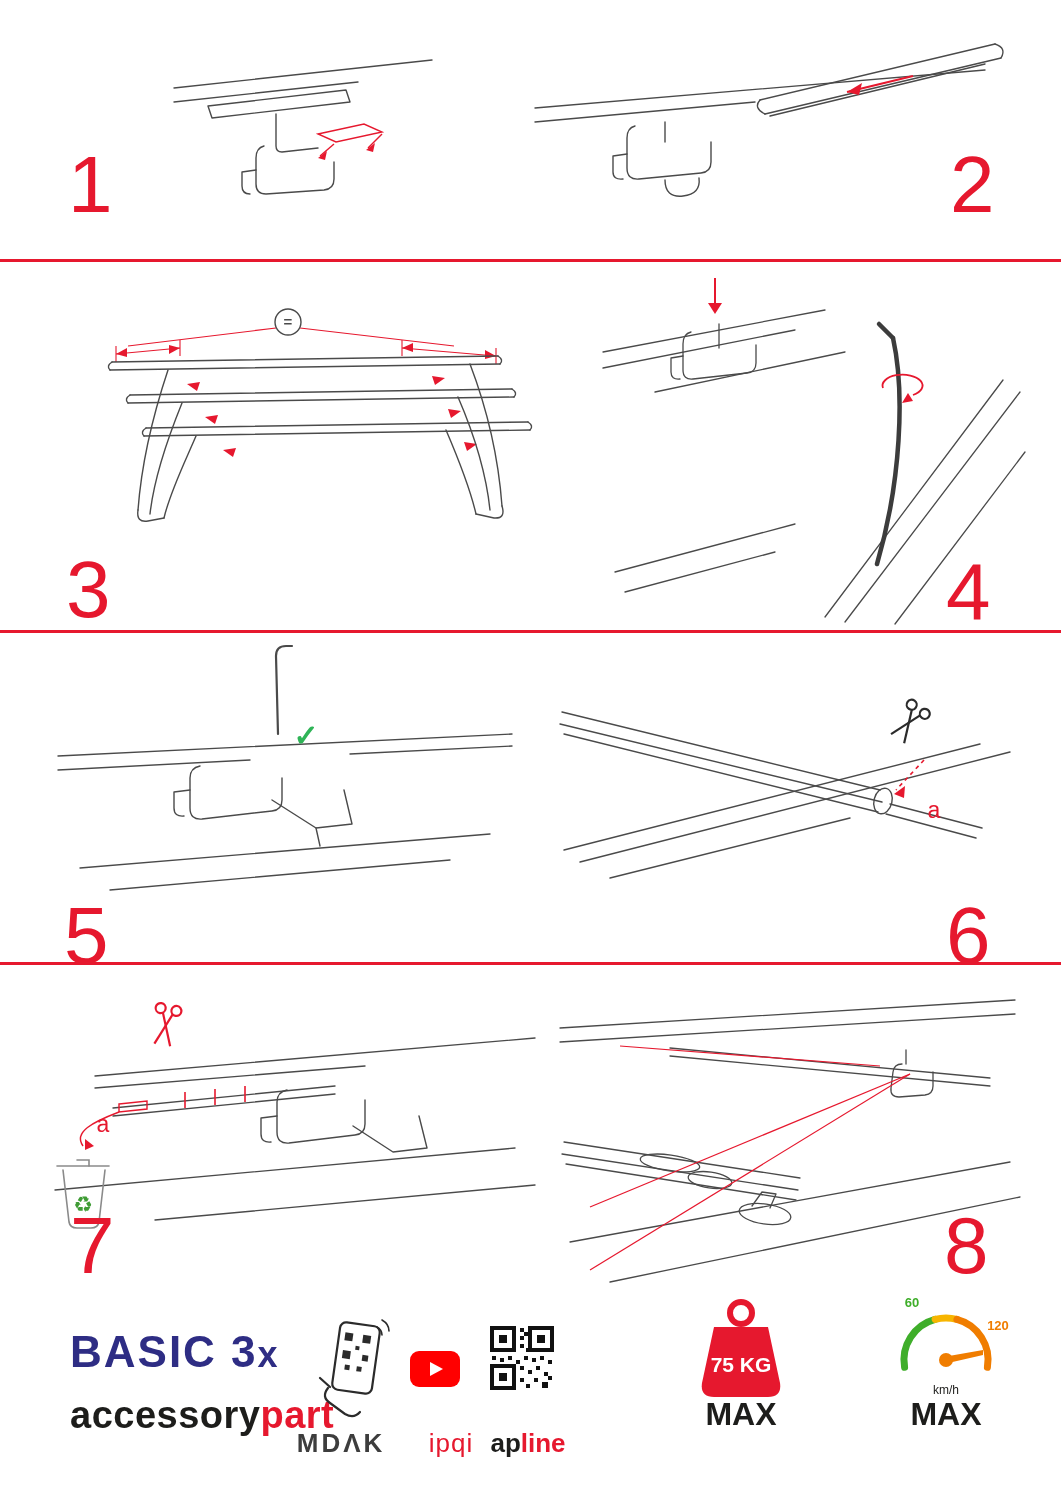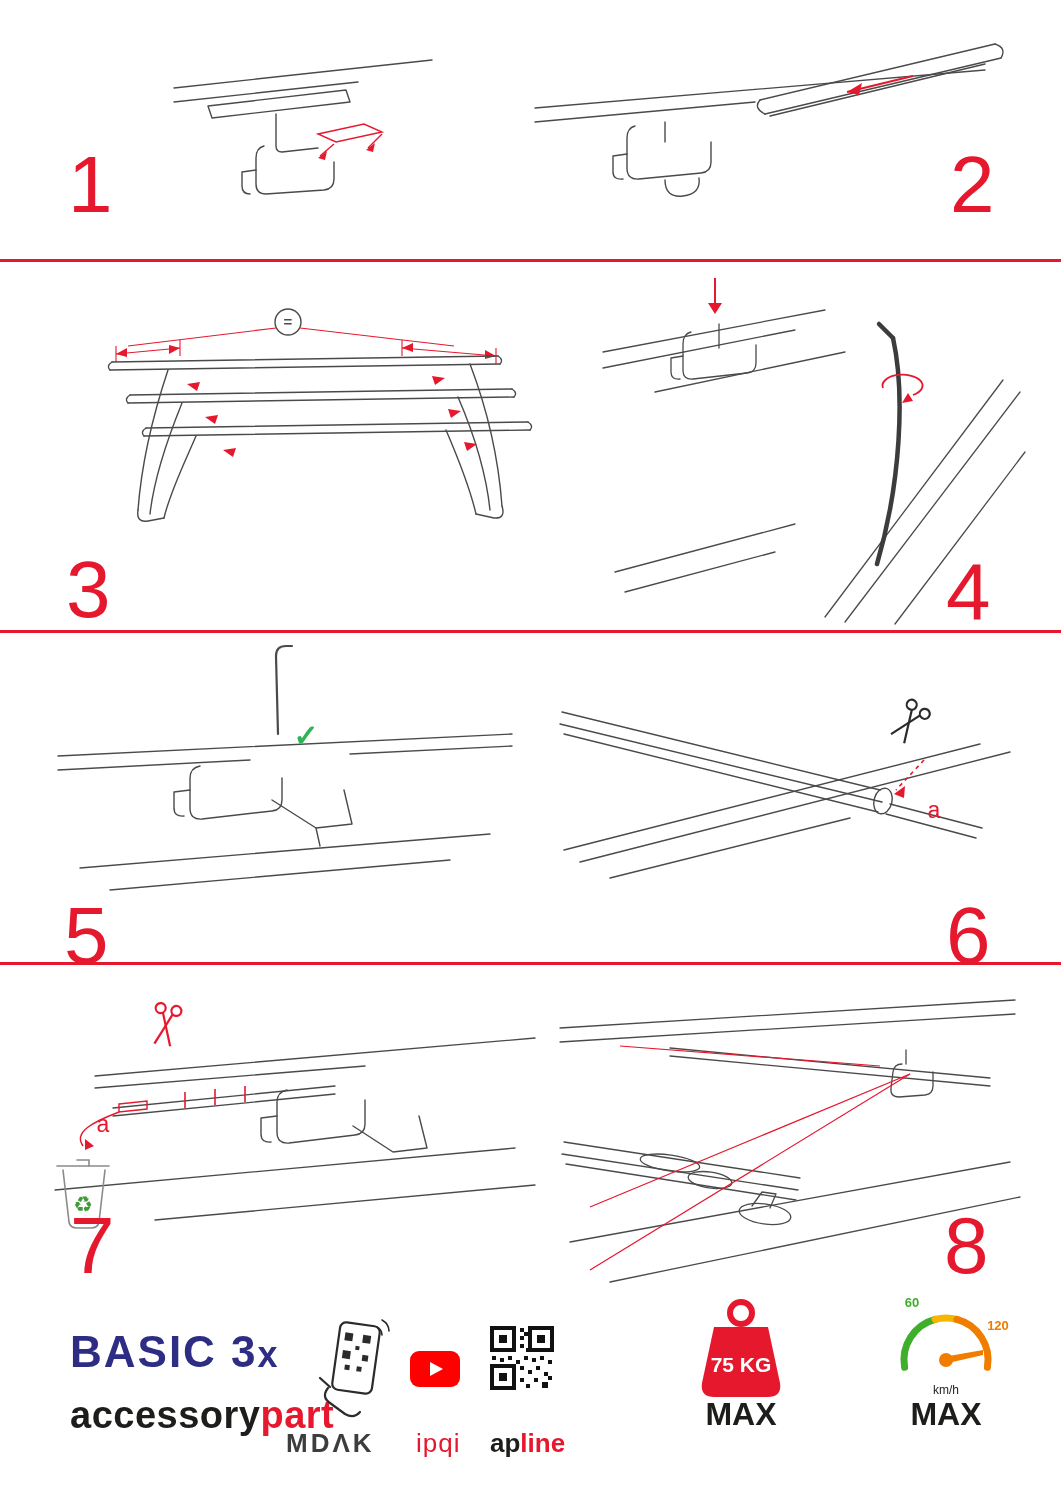--- a/index.html
+++ b/index.html
@@ -55,24 +55,24 @@
   .brand-x{font-size:36px;}
   .brand-sub{font-size:38px;font-weight:bold;margin-top:20px;color:var(--black);letter-spacing:0.5px;}
   .sub-red{color:var(--red);}
 
   .mdak-icon{left:310px;top:1316px;}
   .yt-icon{left:410px;top:1351px;}
   .qr-icon{left:490px;top:1326px;}
   .weight-icon{left:676px;top:1298px;}
   .speed-icon{left:876px;top:1292px;}
 
-  .partner-label{position:absolute;top:1428px;font-size:26px;}
+  .partner-label{position:absolute;top:1428px;text-align:center;font-size:26px;}
   .mdak-label{left:286px;width:110px;font-weight:bold;color:#3d3d3d;letter-spacing:3px;}
   .ipqi-label{left:416px;width:70px;color:var(--red);letter-spacing:1px;}
-  .apline-label{left:490px;width:100px;color:var(--black);font-weight:bold;}
+  .apline-label{left:478px;width:100px;color:var(--black);font-weight:bold;}
   .apline-red{color:var(--red);}
 
   .max-label{position:absolute;top:1396px;text-align:center;font-size:32px;font-weight:bold;color:var(--black);}
   .weight-max{left:676px;width:130px;}
   .speed-max{left:876px;width:140px;}
 </style>
 </head>
 <body>
 
 <div class="page">

